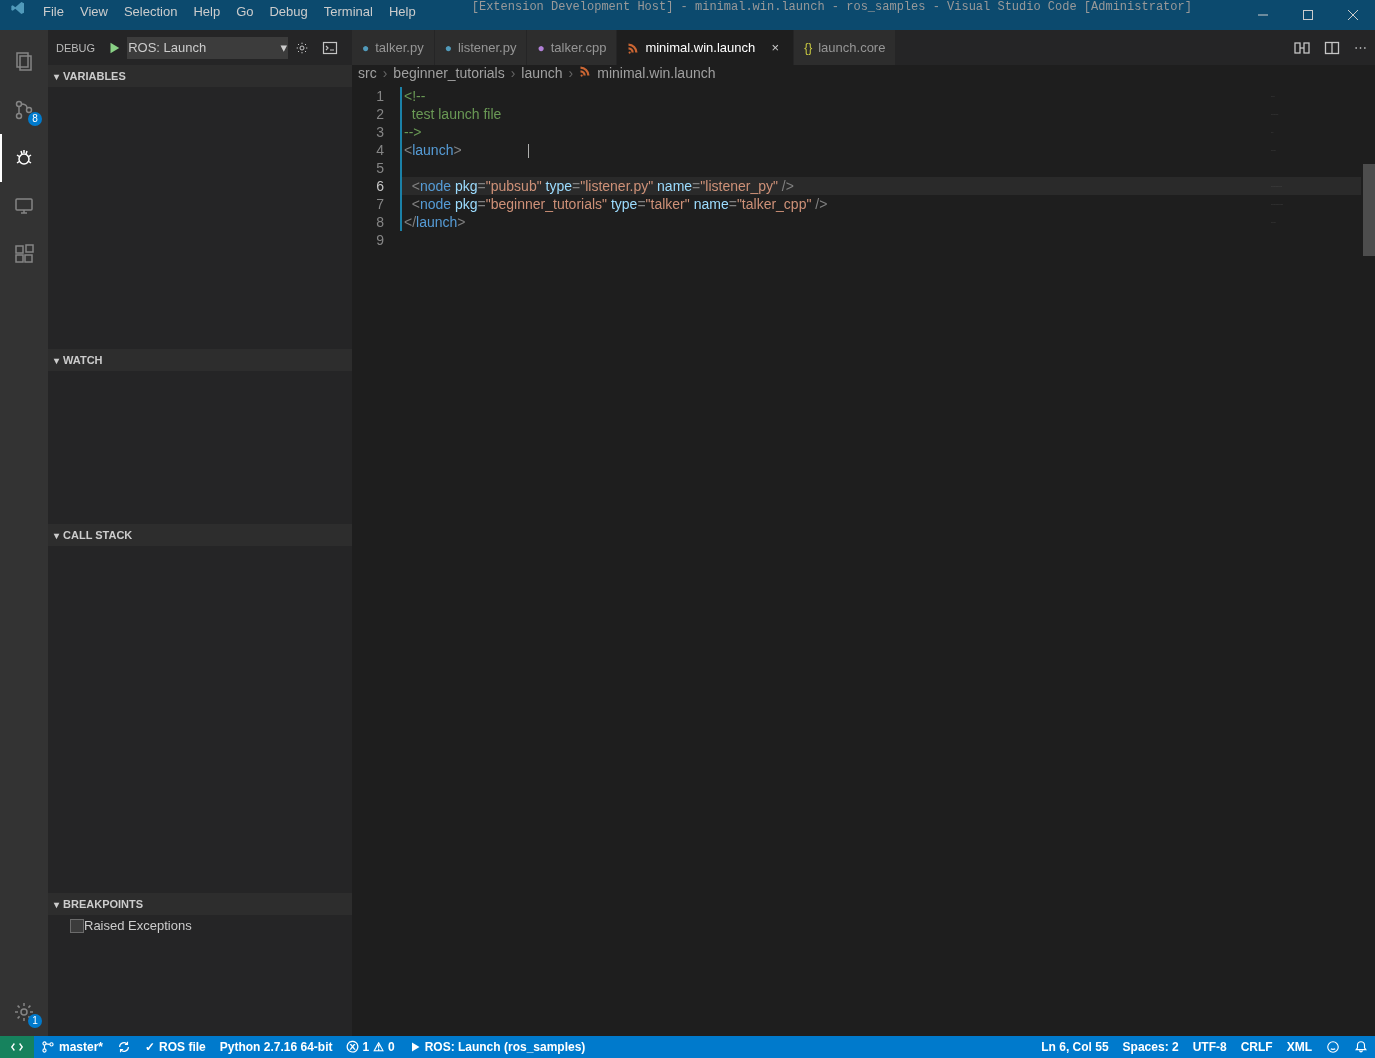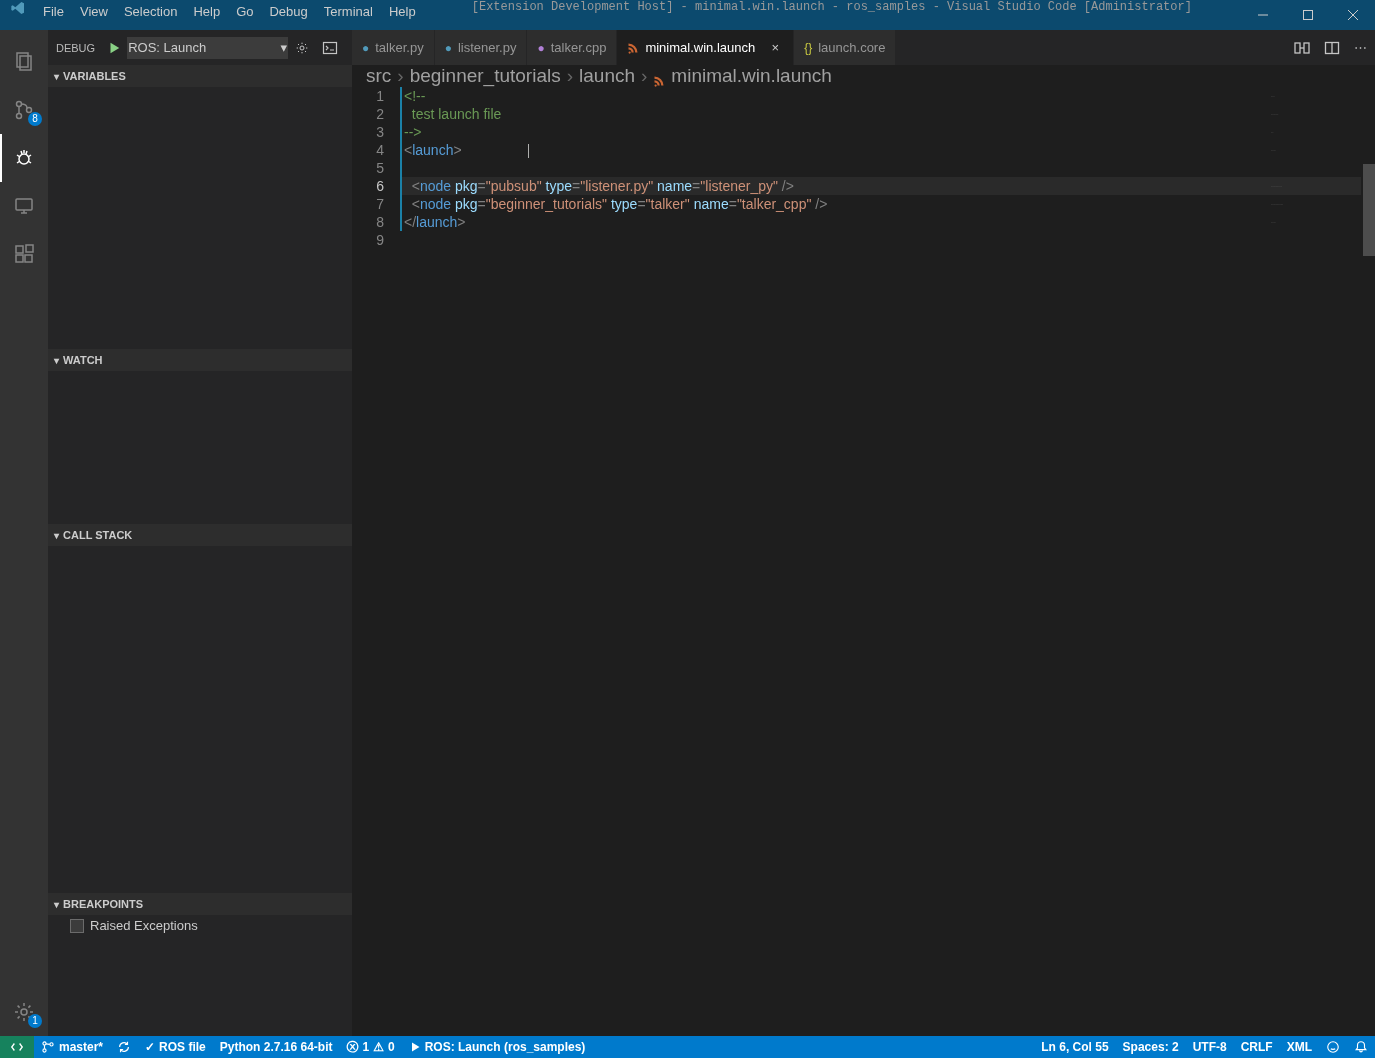--- a/index.html
+++ b/index.html
@@ -21,36 +21,36 @@
 .sidebar { width:304px; background:#252526; display:flex; flex-direction:column; }
 .debugheader { height:35px; display:flex; align-items:center; padding:0 8px; gap:6px; }
 .debugtitle { font-size:11px; color:#bbb; flex-shrink:0; margin-right:6px; }
 .playicon { color:#89d185; }
 .configselect { flex:1; background:#3c3c3c; border:1px solid transparent; color:#ccc; padding:2px 0; display:flex; align-items:center; justify-content:space-between; height:22px; font-size:13px; }
 .gearicon,.dbgconsole { color:#c5c5c5; width:22px; text-align:center; }
 .section { flex-shrink:0; }
 .sectionhdr { height:22px; background:#2d2d2d; display:flex; align-items:center; padding:0 6px; font-size:11px; font-weight:600; color:#ccc; gap:4px; }
 .sectionbody { background:#252526; }
 .chev { font-size:10px; }
-.bp-item { padding:3px 6px 3px 22px; display:flex; align-items:flex-end; gap:6px; font-size:13px; color:#ccc; }
+.bp-item { padding:3px 6px 3px 22px; display:flex; align-items:flex-end; font-size:13px; color:#ccc; }
 .ckb { width:14px; height:14px; background:#3c3c3c; border:1px solid #6b6b6b; display:inline-flex; align-items:center; justify-content:center; font-size:10px; color:#fff; }
 .ckb.checked::after { content:"✓"; }
 .editor { flex:1; display:flex; flex-direction:column; background:#1e1e1e; position:relative; }
 .tabbar { height:35px; background:#252526; display:flex; align-items:stretch; }
 .tab { display:flex; align-items:center; padding:0 10px; gap:6px; background:#2d2d2d; color:#969696; border-right:1px solid #252526; cursor:pointer; font-size:13px; }
 .tab.active { background:#1e1e1e; color:#fff; }
 .tab-icon { font-size:12px; }
 .blueicon { color:#519aba; }
 .purpicon { color:#b180d7; }
 .rssicon { color:#cc6633; }
 .jsonicon { color:#cbcb41; }
 .tabclose { margin-left:6px; width:16px; text-align:center; visibility:hidden; color:#ccc; }
 .tab.active .tabclose { visibility:visible; }
 .tabactions { margin-left:auto; display:flex; align-items:center; padding:0 8px; gap:14px; color:#c5c5c5; }
-.breadcrumbs { height:22px; display:flex; align-items:flex-end; padding:0 14px; color:#a0a0a0; font-size:19px; gap:6px; }
+.breadcrumbs { height:22px; display:flex; align-items:flex-start; padding:0 6px; color:#a0a0a0; font-size:14px; gap:6px; }
 .bc-sep { color:#666; }
 .codearea { flex:1; display:flex; font-family:Consolas,monospace; font-size:14px; line-height:18px; position:relative; }
 .gutter { width:48px; text-align:right; color:#858585; padding-right:16px; padding-top:0; }
 .gutter div { height:18px; }
 .gutter .curline { color:#c6c6c6; }
 .code { flex:1; padding-top:0; }
 .codeline { height:18px; white-space:pre; border-left:2px solid transparent; padding-left:2px; }
 .codeline.mod { border-left:2px solid #1b81a8; }
 .codeline.hl { background:#2a2a2a; }
 .tk-c { color:#6a9955; }

